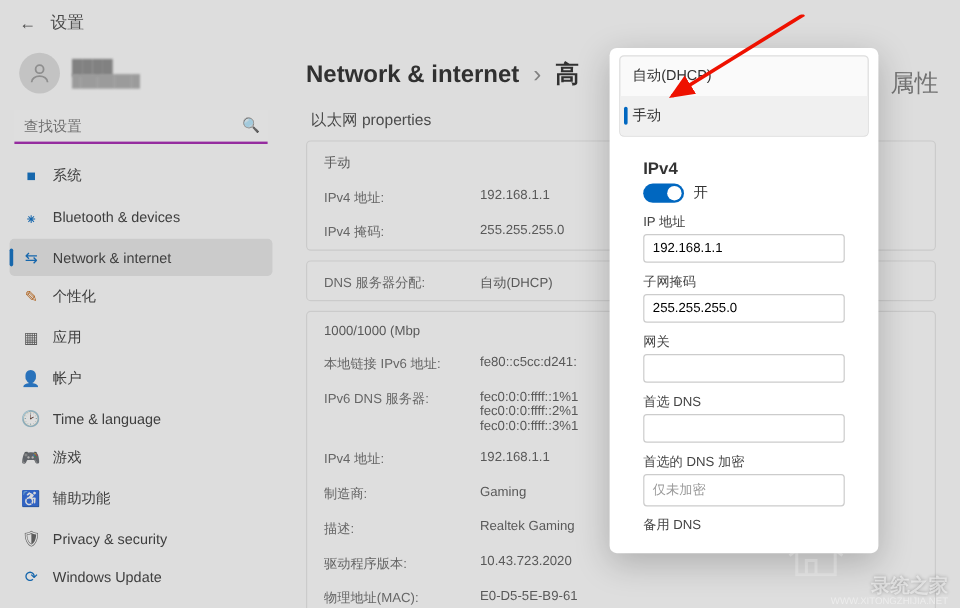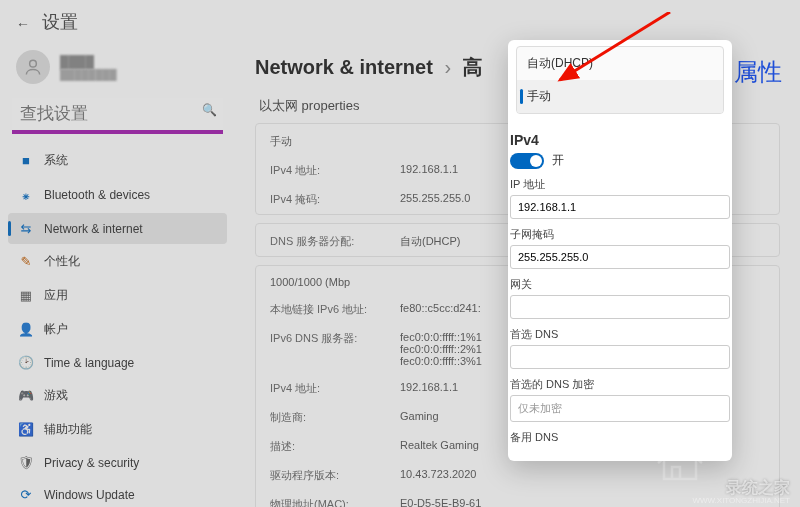--- a/index.html
+++ b/index.html
@@ -1,28 +1,28 @@
 <!DOCTYPE html>
 <html><head>
 <meta charset="utf-8">
 <style>
 *{box-sizing:border-box;margin:0;padding:0;font-family:"Segoe UI","Microsoft YaHei",sans-serif}
 body{width:800px;height:507px;background:#f3f3f3;overflow:hidden;position:relative;font-size:12px;color:#333}
 .header{display:flex;align-items:center;padding:10px 16px;gap:12px}
 .back-arrow{font-size:14px;color:#444}
-.settings-title{font-size:18px;color:#444}
+.settings-title{font-size:14px;color:#444}
 .layout{display:flex;height:calc(100% - 36px)}
 .sidebar{width:235px;padding:0 8px}
 .user-row{display:flex;align-items:center;gap:10px;padding:6px 8px;margin-bottom:8px}
 .avatar{width:34px;height:34px;border-radius:50%;background:#ddd;display:flex;align-items:center;justify-content:center;color:#888}
 .user-text{display:flex;flex-direction:column}
 .user-name{font-size:12px;color:#888;filter:blur(1px)}
 .user-email{font-size:10px;color:#aaa;filter:blur(1px)}
 .search-box{margin:4px 4px 10px;position:relative}
-.search-box input{width:100%;padding:6px 26px 6px 8px;border:none;border-bottom:4px solid #a21caf;background:#fff;font-size:17px;outline:none}
+.search-box input{width:100%;padding:6px 26px 6px 8px;border:none;border-bottom:2px solid #a21caf;background:#fff;font-size:12px;outline:none}
 .search-box .sicon{position:absolute;right:6px;top:5px;color:#666;font-size:12px}
 .nav{display:flex;flex-direction:column;gap:1px}
 .nav-item{display:flex;align-items:center;gap:10px;padding:8px 10px;border-radius:4px;font-size:12px;color:#333;cursor:default}
 .nav-item.active{background:#e6e6e6;position:relative}
 .nav-item.active::before{content:"";position:absolute;left:0;top:8px;bottom:8px;width:3px;background:#0067c0;border-radius:2px}
 .nav-icon{width:16px;text-align:center;font-size:13px}
 .main{flex:1;padding:10px 20px;overflow:hidden}
 .breadcrumb{font-size:20px;color:#222;margin-bottom:16px}
 .bc-sep{color:#888;margin:0 6px}
 .panel-title{font-size:13px;color:#444;margin:8px 0 8px 4px}
@@ -32,30 +32,30 @@
 .card .row:first-child{padding-top:10px}
 .row .k{width:130px;color:#666}
 .row .v{color:#555}
 
 .overlay{position:absolute;left:0;top:0;right:0;bottom:0;background:rgba(120,120,120,0.18);pointer-events:none}
 .dialog{position:absolute;right:68px;top:40px;width:224px;background:#fff;border-radius:6px;box-shadow:0 8px 28px rgba(0,0,0,0.22);padding:0 0 10px 0}
 .dropdown{margin:6px 8px 4px;border:1px solid #ddd;border-radius:4px;overflow:hidden;background:#fafafa}
 .dd-opt{padding:8px 10px;font-size:12px;color:#333}
 .dd-opt.sel{background:#f0f0f0;position:relative}
 .dd-opt.sel::before{content:"";position:absolute;left:3px;top:9px;bottom:9px;width:3px;background:#0067c0;border-radius:2px}
-.dlg-body{padding:6px 2px}
+.dlg-body{padding:6px 28px}
 .sec-h{font-size:14px;font-weight:600;margin:8px 0 4px}
 .toggle-row{display:flex;align-items:center;gap:8px;margin-bottom:8px}
 .toggle{width:34px;height:16px;border-radius:9px;background:#0067c0;position:relative}
 .toggle::after{content:"";position:absolute;right:2px;top:2px;width:12px;height:12px;background:#fff;border-radius:50%}
 .toggle-label{font-size:12px}
 .field-label{font-size:11px;color:#444;margin-top:8px}
 .field-input{width:100%;border:1px solid #ccc;border-radius:3px;padding:5px 7px;font-size:11px;margin-top:3px;background:#fff}
 .field-input.ph{color:#999}
-.right-suffix{position:absolute;right:18px;top:56px;font-size:24px;color:#1d4ed8}
+.right-suffix{position:absolute;right:18px;top:56px;font-size:20px;color:#737373}
 
 .arrow{position:absolute;left:530px;top:12px;pointer-events:none}
 .dim{filter:brightness(0.96)}
 .watermark{position:absolute;right:10px;bottom:8px;color:rgba(255,255,255,0.55);font-size:16px;font-weight:600;text-shadow:0 0 3px rgba(0,0,0,0.3)}
 .wm-small{position:absolute;right:10px;bottom:2px;color:rgba(255,255,255,0.45);font-size:8px}
 .logo{position:absolute;right:90px;bottom:22px;opacity:0.45}
 </style>
 </head>
 <body>
 

